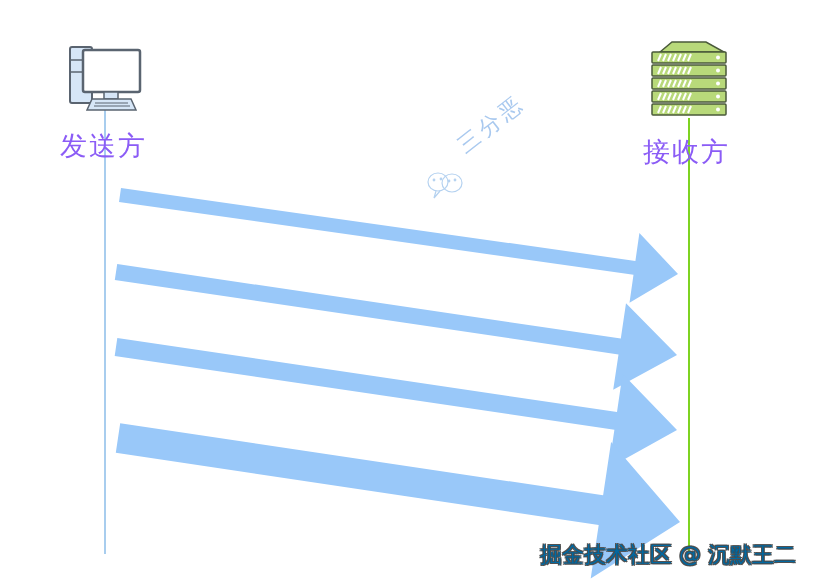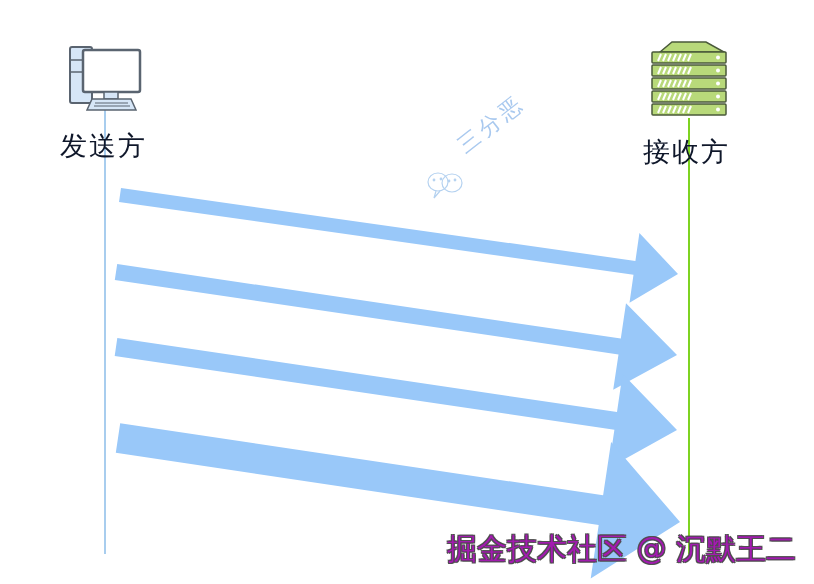--- a/index.html
+++ b/index.html
@@ -1,19 +1,19 @@
 <!DOCTYPE html>
 <html><head>
   <meta charset="utf-8">
   <style>
     html, body { margin: 0; padding: 0; background: #ffffff; }
     body { width: 814px; height: 584px; position: relative; overflow: hidden; font-family: "DejaVu Serif", serif; }
     #canvas { position: absolute; left: 0; top: 0; width: 814px; height: 584px; }
-    .label { position: absolute; font-family: "DejaVu Serif", "Liberation Serif", serif; font-size: 27px; color: #0f172a; letter-spacing: 2px; }
-    .footer { position: absolute; right: 18px; bottom: 14px; font-family: "DejaVu Sans", "Liberation Sans", sans-serif; font-size: 30px; color: #a21caf; text-shadow: 0 0 1px #333, 1px 1px 0 #555, -1px -1px 0 #555, 1px -1px 0 #555, -1px 1px 0 #555; }
+    .label { position: absolute; font-family: "DejaVu Serif", "Liberation Serif", serif; font-size: 27px; color: #8b5cf6; letter-spacing: 2px; }
+    .footer { position: absolute; right: 18px; bottom: 14px; font-family: "DejaVu Sans", "Liberation Sans", sans-serif; font-size: 22px; color: #0369a1; text-shadow: 0 0 1px #333, 1px 1px 0 #555, -1px -1px 0 #555, 1px -1px 0 #555, -1px 1px 0 #555; }
     .watermark { position: absolute; left: 470px; top: 130px; font-family: "DejaVu Sans", sans-serif; font-size: 22px; color: #a9c9ef; transform: rotate(-38deg); transform-origin: left bottom; letter-spacing: 4px; }
   </style>
 </head>
 <body>
 
 <svg id="canvas" viewBox="0 0 814 584" xmlns="http://www.w3.org/2000/svg">
 
   <line x1="105" y1="110" x2="105" y2="554" stroke="#a8cdee" stroke-width="2"></line>
   <line x1="689" y1="118" x2="689" y2="554" stroke="#7ed321" stroke-width="2"></line>
 

